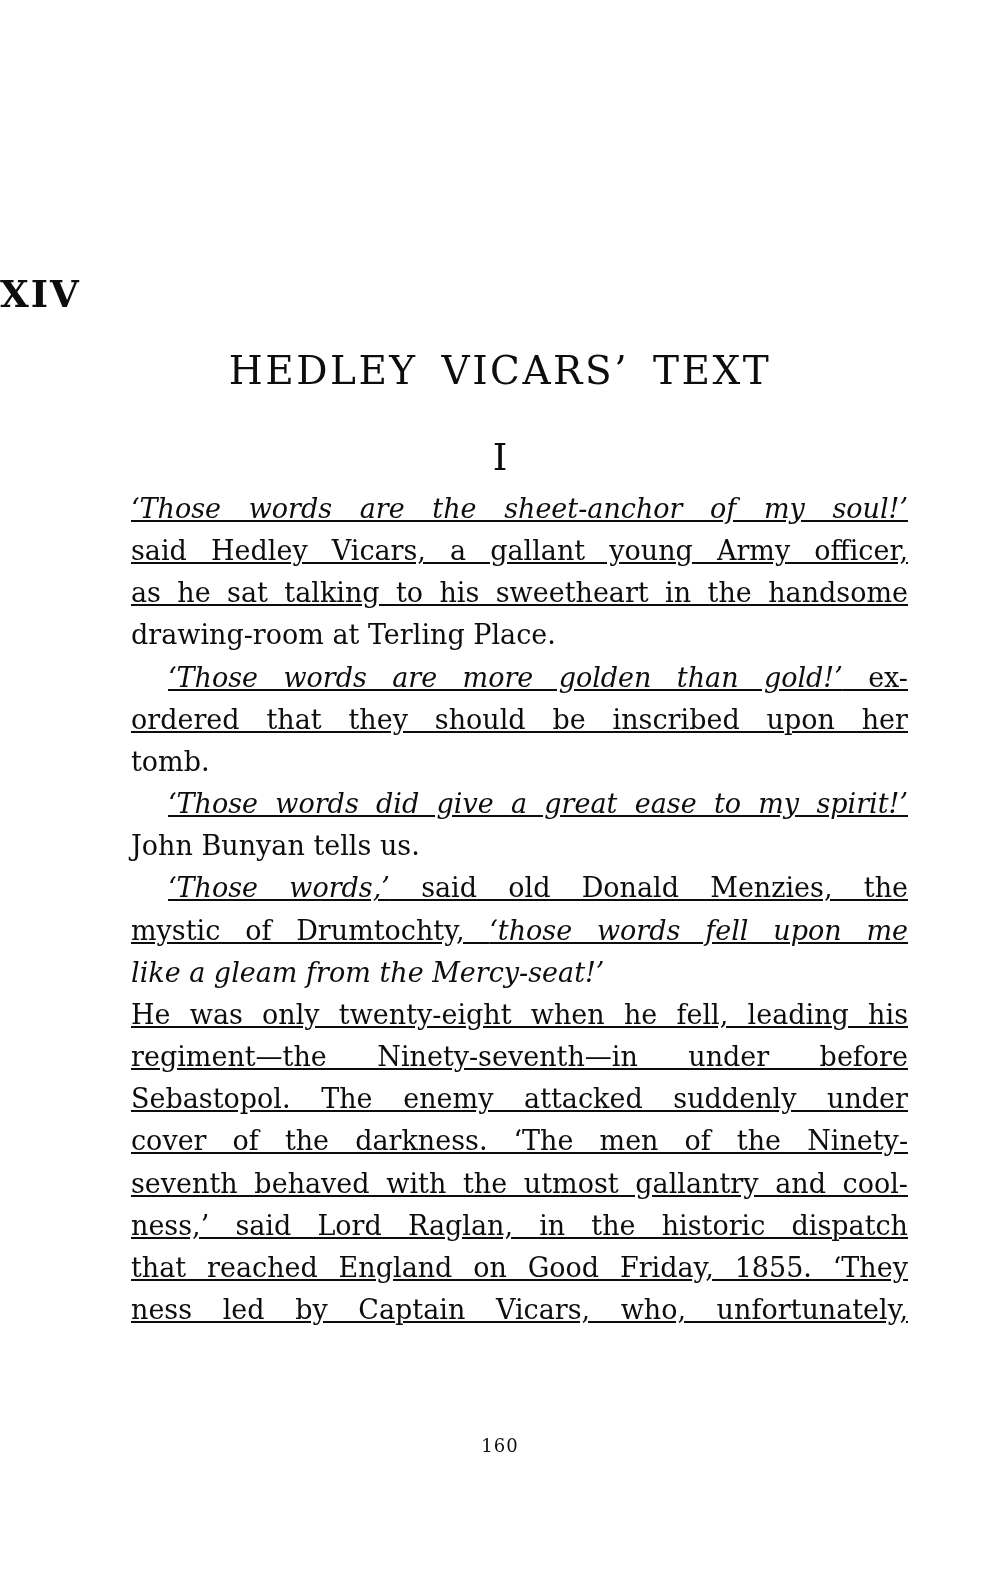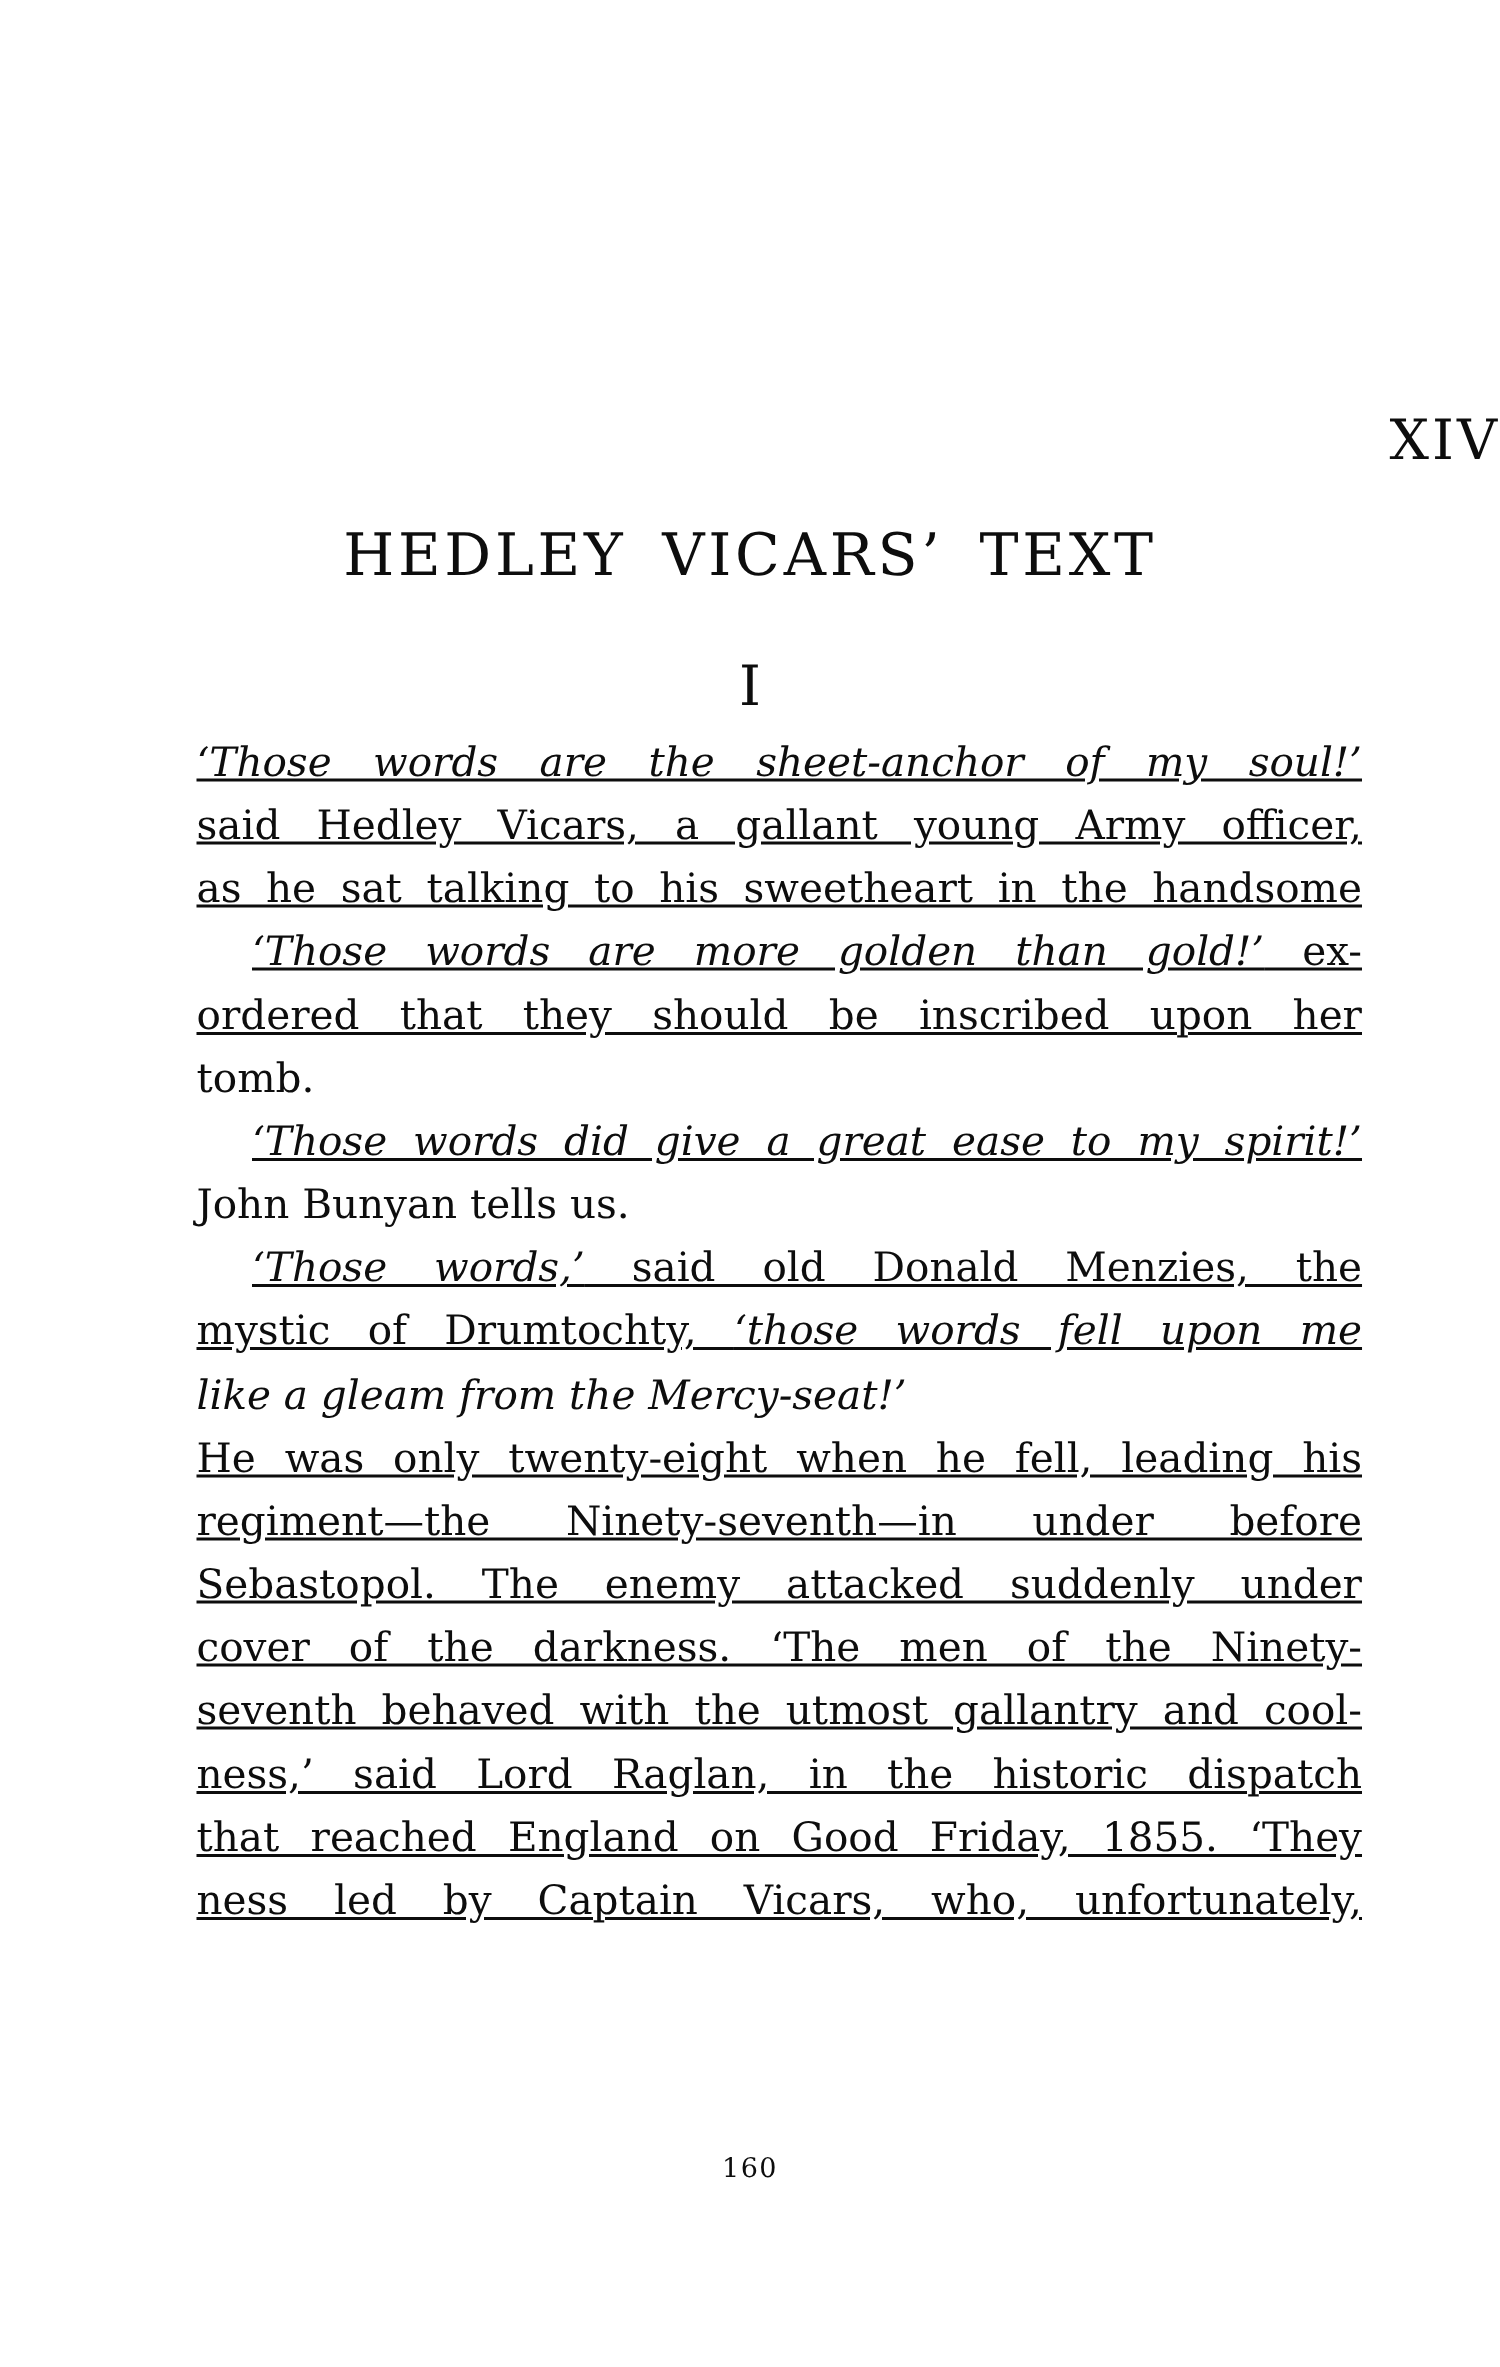--- a/index.html
+++ b/index.html
@@ -13,24 +13,25 @@
     color: var(--ink);
     font-family: "DejaVu Serif", "Liberation Serif", serif;
     overflow: hidden;
     margin: 0 auto;
   }
   .chapter-number {
     position: absolute;
     top: 274px;
     left: 0;
     width: 100%;
-    text-align: right;
+    text-align: left;
     font-size: 37px;
     line-height: 40px;
     letter-spacing: 2px;
+    font-weight: bold;
   }
   .chapter-title {
     position: absolute;
     top: 351px;
     left: 0;
     width: 100%;
     text-align: center;
     font-size: 39px;
     line-height: 40px;
     letter-spacing: 2.5px;
@@ -76,20 +77,21 @@
   <div class="chapter-number">XIV</div>
 
   <div class="chapter-title">HEDLEY VICARS’ TEXT</div>
 
   <div class="section-number">I</div>
 
   <div class="body-text">
       <div class="line just"><span class="it">‘Those words are the sheet-anchor of my soul!’</span></div>
       <div class="line just"><span class="rm">said Hedley Vicars, a gallant young Army officer,</span></div>
       <div class="line just"><span class="rm">as he sat talking to his sweetheart in the handsome</span></div>
+      <div class="line"><span class="rm">drawing-room at Terling Place.</span></div>
       <div class="line just indent"><span class="it">‘Those words are more golden than gold!’</span><span class="rm"> ex-</span></div>
       <div class="line just"><span class="rm">ordered that they should be inscribed upon her</span></div>
       <div class="line"><span class="rm">tomb.</span></div>
       <div class="line just indent"><span class="it">‘Those words did give a great ease to my spirit!’</span></div>
       <div class="line"><span class="rm">John Bunyan tells us.</span></div>
       <div class="line just indent"><span class="it">‘Those words,’</span><span class="rm"> said old Donald Menzies, the</span></div>
       <div class="line just"><span class="rm">mystic of Drumtochty, </span><span class="it">‘those words fell upon me</span></div>
       <div class="line"><span class="it">like a gleam from the Mercy-seat!’</span></div>
       <div class="line just"><span class="rm">He was only twenty-eight when he fell, leading his</span></div>
       <div class="line just"><span class="rm">regiment—the Ninety-seventh—in under before</span></div>

